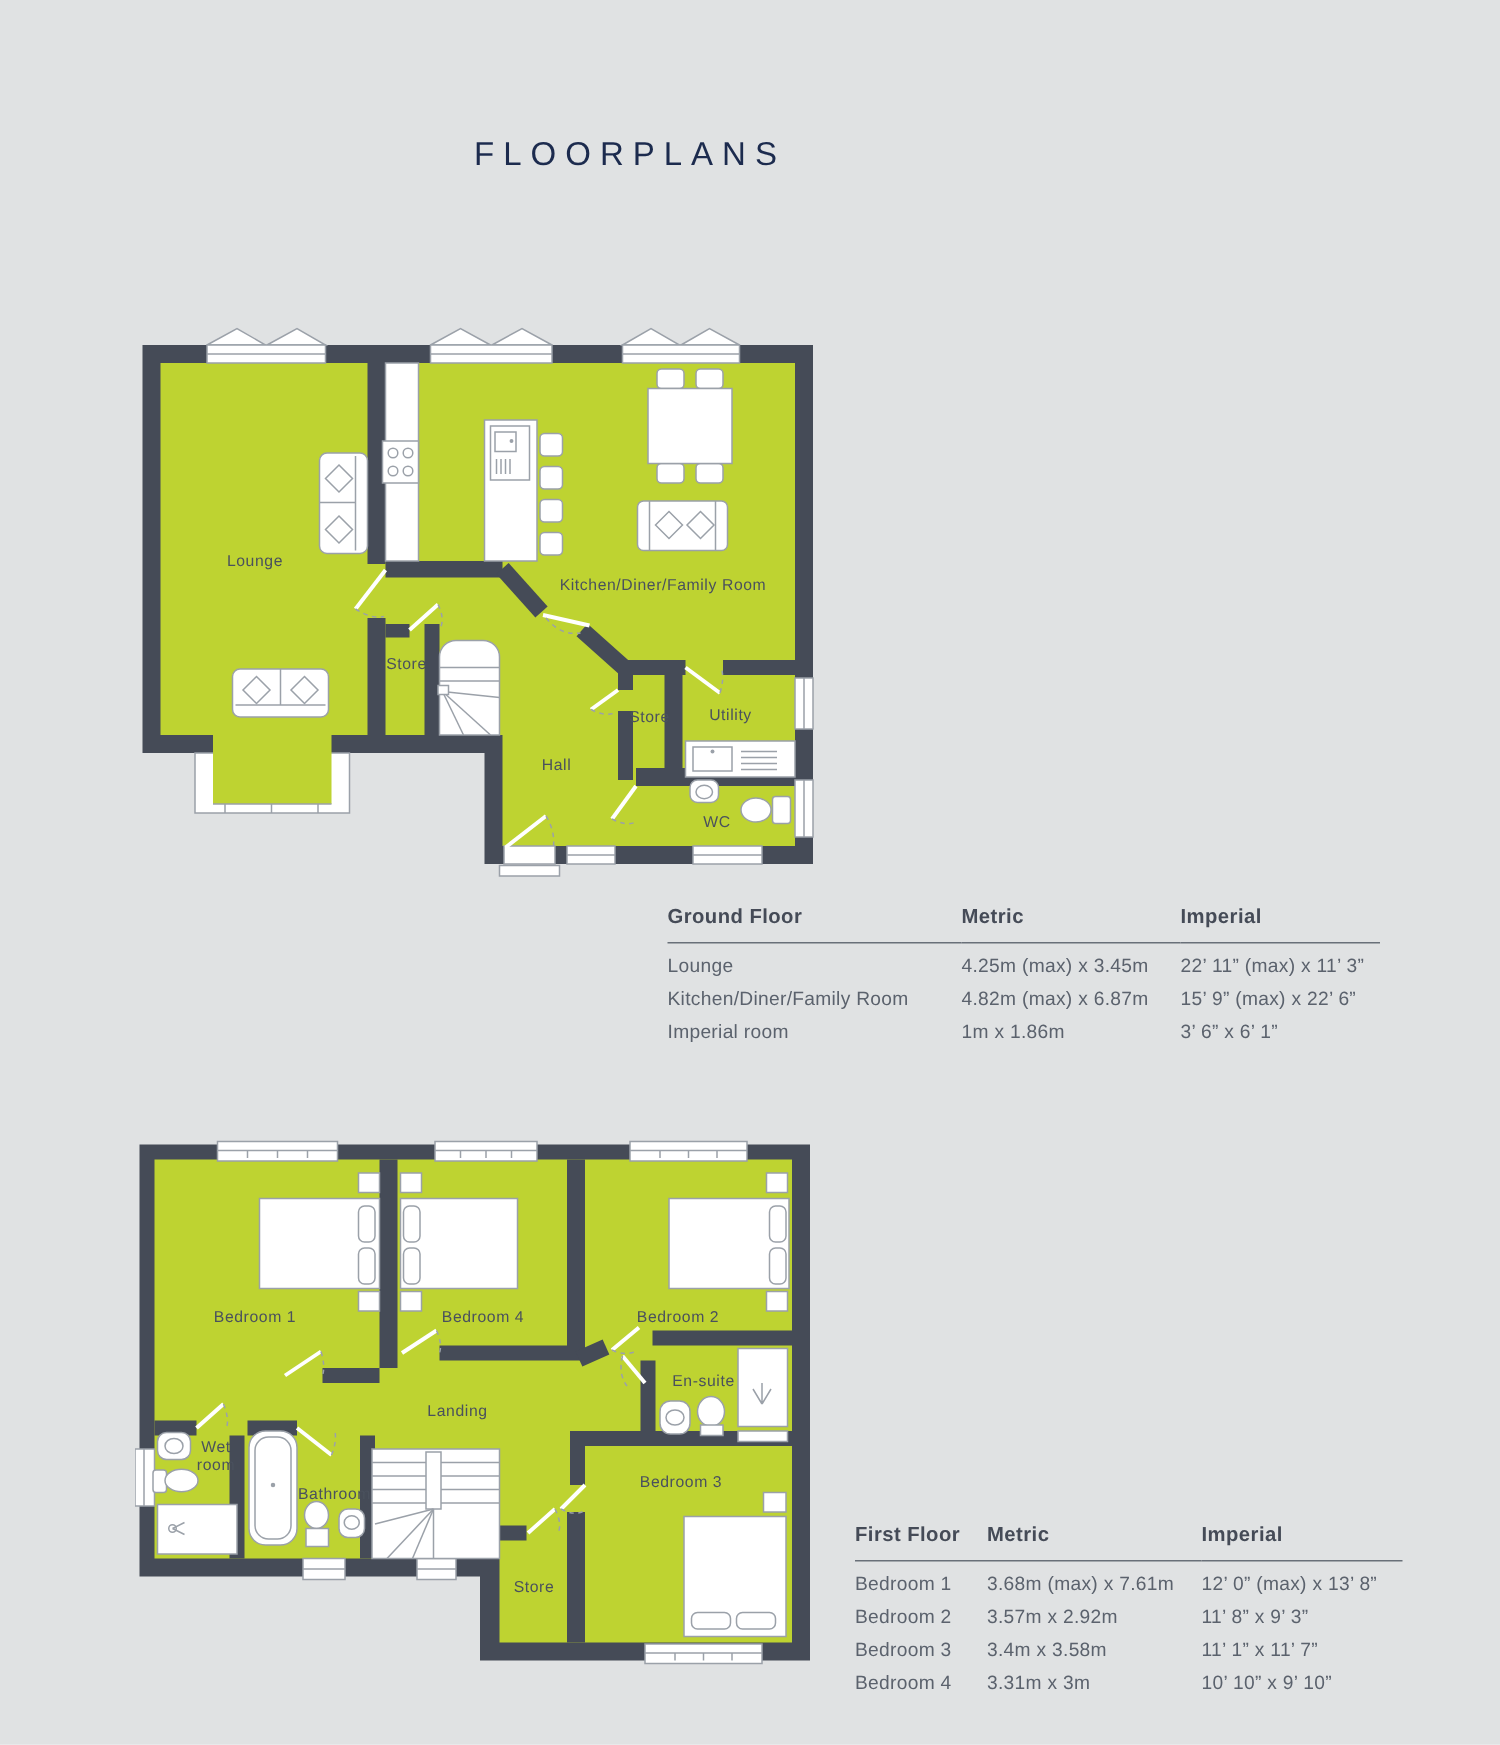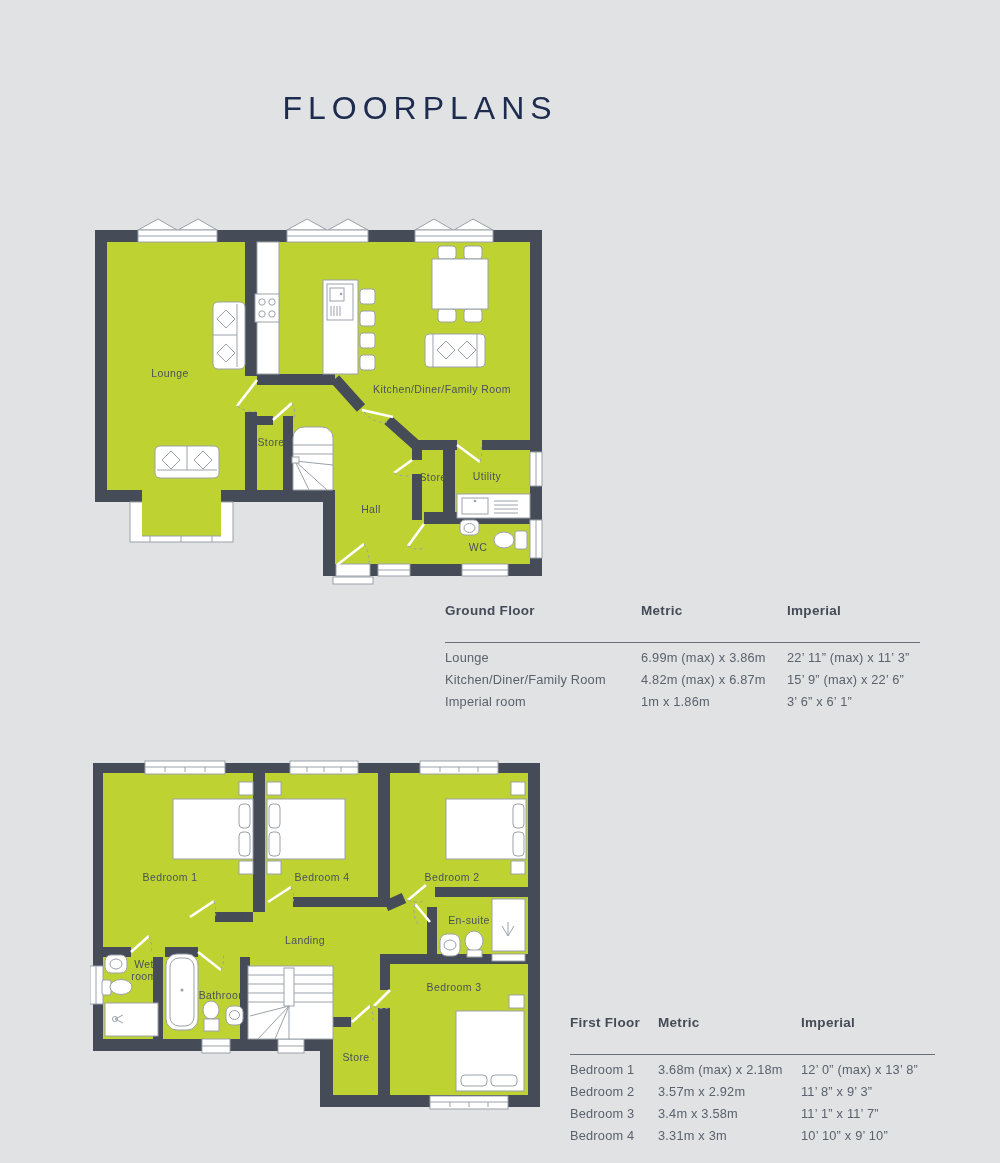--- a/index.html
+++ b/index.html
@@ -3,34 +3,34 @@
 <meta charset="utf-8">
 <style>
   html,body{margin:0;padding:0;}
   .canvas{
     position:relative; width:1000px; height:1163px;
     background:#e0e2e3; overflow:hidden;
     font-family:"Liberation Sans", sans-serif;
   }
   .page-title{
     position:absolute; left:0; top:90px; width:840px;
-    text-align:center; font-size:32px; font-weight:400;
+    text-align:center; font-size:22px; font-weight:400;
     letter-spacing:6px; color:#1c2b4e;
   }
   svg text{
     font-family:"Liberation Sans", sans-serif;
     font-size:10.5px; fill:#4a515d; letter-spacing:.4px;
   }
   .plan{position:absolute;}
   .fp-table{position:absolute; display:grid;}
   .gf-table{left:445px; top:603px; grid-template-columns:196px 146px 133px;}
   .ff-table{left:570px; top:1015px; grid-template-columns:88px 143px 134px;}
   .fp-th{
     font-size:13.5px; font-weight:bold; color:#454b57;
-    padding-bottom:24px; border-bottom:1.5px solid #697079; letter-spacing:.3px;
+    padding-bottom:10px; border-bottom:1.5px solid #697079; letter-spacing:.3px;
   }
   .fp-td{
     font-size:12.8px; color:#5b626d; height:22px; line-height:22px; letter-spacing:.2px;
     white-space:nowrap;
   }
   .fp-td.r0{padding-top:4px;}
   
   .wall{fill:#454b57;}
   .room{fill:#bed331;}
   .wh{fill:#ffffff; stroke:#9ba1a9; stroke-width:1;}
@@ -211,21 +211,21 @@
   <text x="397" y="266" text-anchor="middle">Utility</text>
   <text x="388" y="337" text-anchor="middle">WC</text>
 </svg>
 
 <div class="fp-table gf-table">
   <div class="fp-th">Ground Floor</div>
   <div class="fp-th">Metric</div>
   <div class="fp-th">Imperial</div>
 
   <div class="fp-td r0">Lounge</div>
-  <div class="fp-td r0">6.99m (max) x 3.86m</div>
+  <div class="fp-td r0">4.25m (max) x 3.45m</div>
   <div class="fp-td r0">22’ 11” (max) x 11’ 3”</div>
 
   <div class="fp-td">Kitchen/Diner/Family Room</div>
   <div class="fp-td">4.82m (max) x 6.87m</div>
   <div class="fp-td">15’ 9” (max) x 22’ 6”</div>
 
   <div class="fp-td">Imperial room</div>
   <div class="fp-td">1m x 1.86m</div>
   <div class="fp-td">3’ 6” x 6’ 1”</div>
 </div>
@@ -386,21 +386,21 @@
   <text x="266" y="307" text-anchor="middle">Store</text>
   <text x="364" y="237" text-anchor="middle">Bedroom 3</text>
 </svg>
 
 <div class="fp-table ff-table">
   <div class="fp-th">First Floor</div>
   <div class="fp-th">Metric</div>
   <div class="fp-th">Imperial</div>
 
   <div class="fp-td r0">Bedroom 1</div>
-  <div class="fp-td r0">3.68m (max) x 2.18m</div>
+  <div class="fp-td r0">3.68m (max) x 7.61m</div>
   <div class="fp-td r0">12’ 0” (max) x 13’ 8”</div>
 
   <div class="fp-td">Bedroom 2</div>
   <div class="fp-td">3.57m x 2.92m</div>
   <div class="fp-td">11’ 8” x 9’ 3”</div>
 
   <div class="fp-td">Bedroom 3</div>
   <div class="fp-td">3.4m x 3.58m</div>
   <div class="fp-td">11’ 1” x 11’ 7”</div>
 

